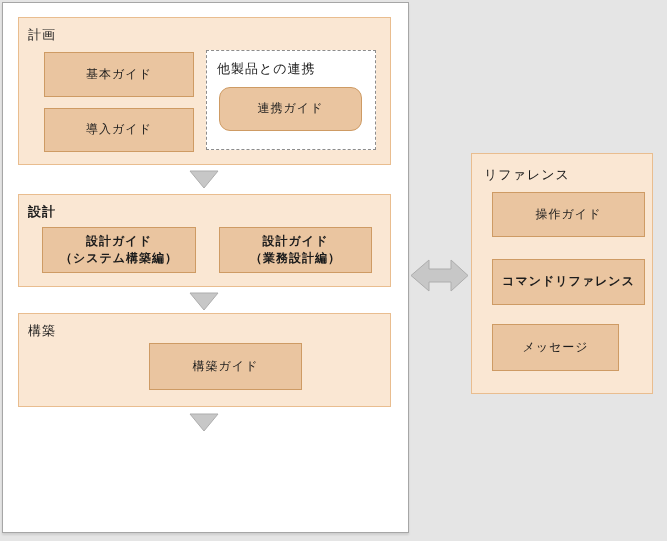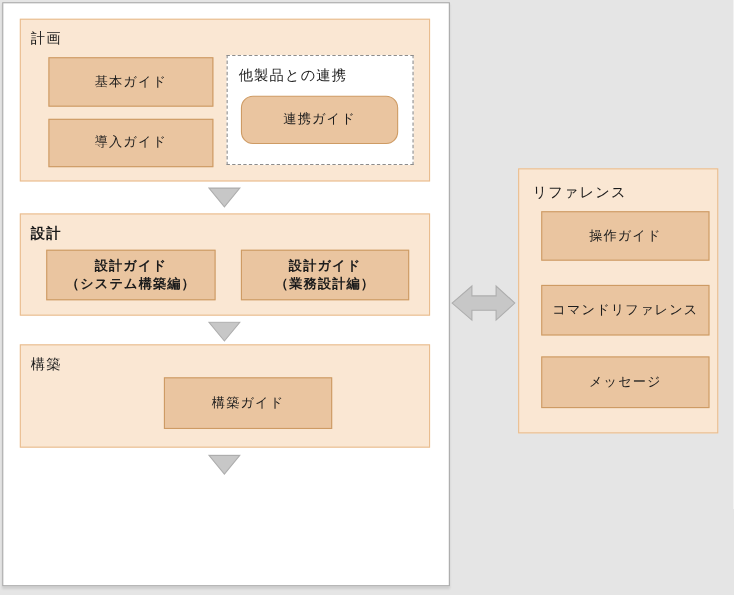--- a/index.html
+++ b/index.html
@@ -109,17 +109,17 @@
 
   </div>
 
   <svg class="harrow" viewBox="0 0 59 37">
     <polygon points="1,18.5 19,3 19,12 41,12 41,3 58,18.5 41,34 41,25 19,25 19,34" style="fill:var(--arrow-fill,#c7c7c7);stroke:var(--arrow-stroke,#adadad);stroke-width:1"></polygon>
   </svg>
 
   <div class="ref-panel">
     <div class="ref-label">リファレンス</div>
     <div class="gbox" style="left:20px;top:38px;width:153px;height:45px;">操作ガイド</div>
-    <div class="gbox" style="left:20px;top:105px;width:153px;height:46px;">コマンドリファレンス</div>
-    <div class="gbox" style="left:20px;top:170px;width:153px;height:47px;">メッセージ</div>
+    <div class="gbox" style="left:20px;top:105px;width:153px;height:46px;font-weight:bold;">コマンドリファレンス</div>
+    <div class="gbox" style="left:20px;top:170px;width:127px;height:47px;">メッセージ</div>
   </div>
 
 </div>
 
 </body></html>

